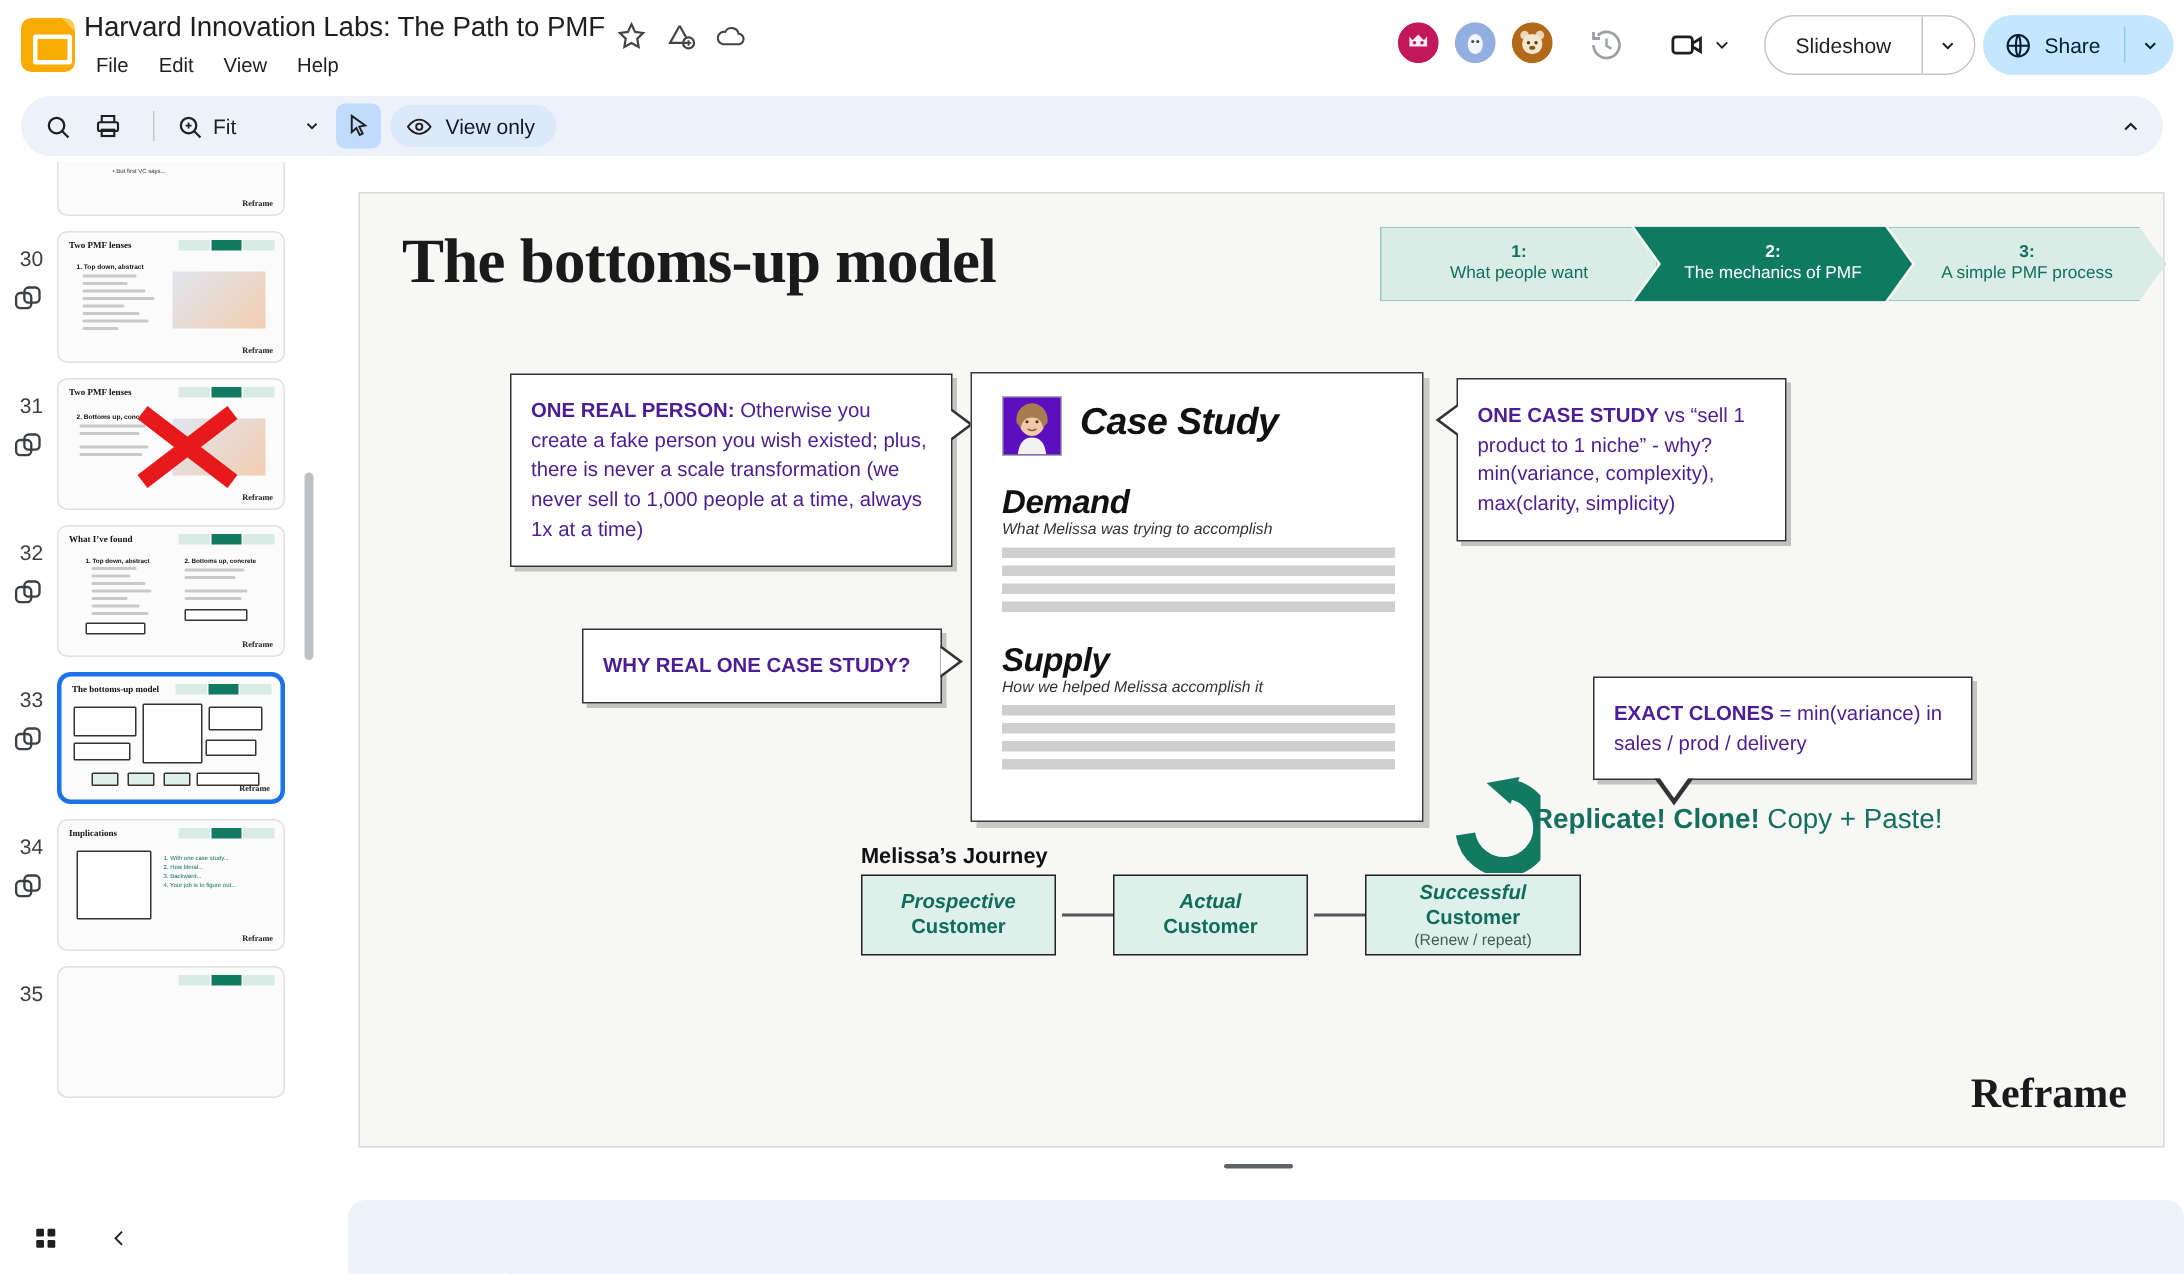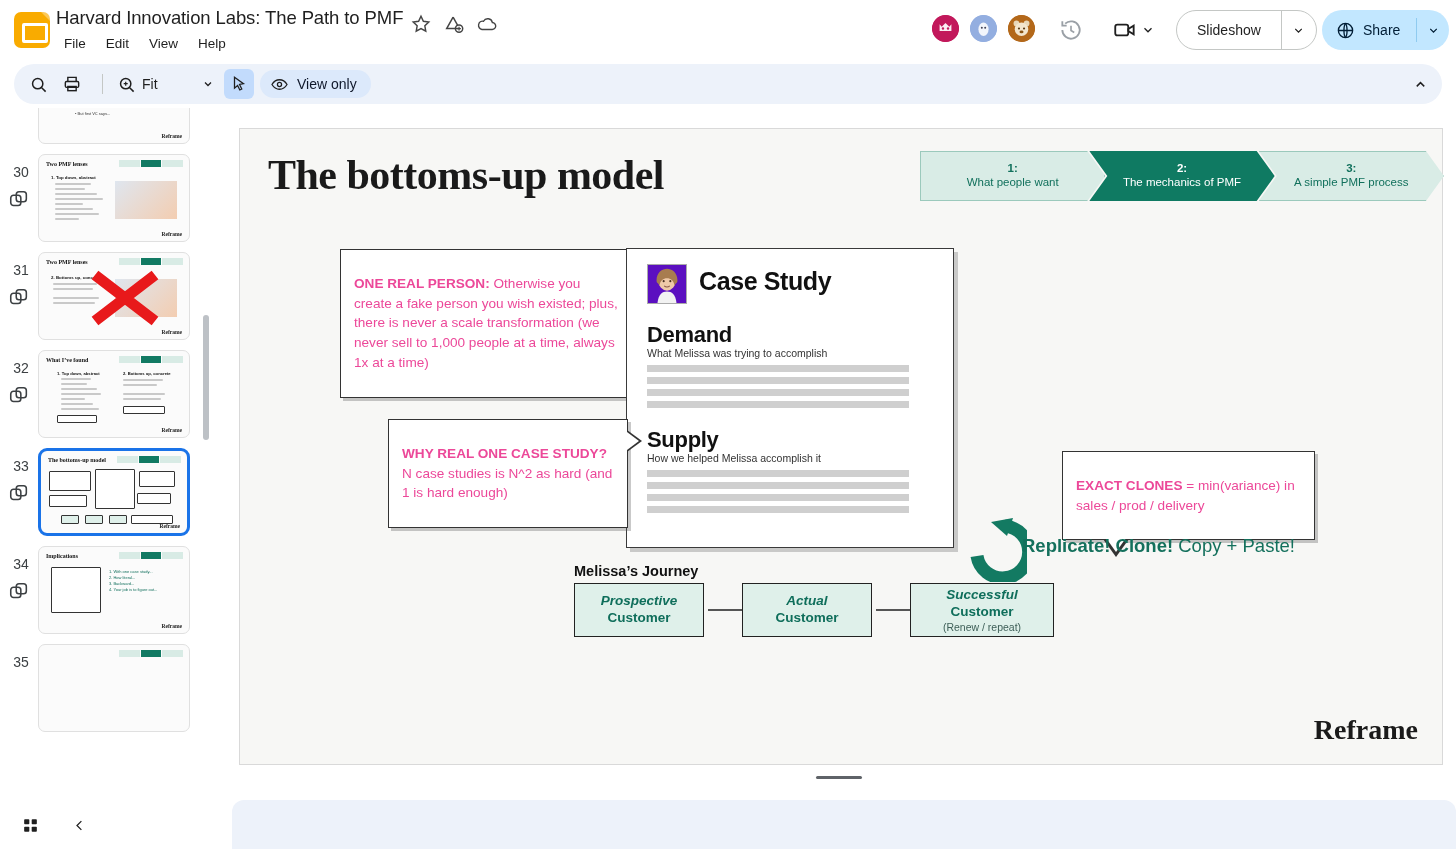--- a/index.html
+++ b/index.html
@@ -179,30 +179,30 @@
     clip-path: polygon(0 0, calc(100% - 18px) 0, 100% 50%, calc(100% - 18px) 100%, 0 100%, 18px 50%);
   }
   .chev:first-child.light::after { clip-path: polygon(0 0, calc(100% - 18px) 0, 100% 50%, calc(100% - 18px) 100%, 0 100%); }
   .chev.dark { background: #0f7a62; color: #ffffff; z-index: 2; }
   .chev .n { font-size: 11.5px; font-weight: bold; line-height: 1.15; }
   .chev .t { font-size: 11.5px; line-height: 1.3; white-space: nowrap; }
 
   
   .callout {
     position: absolute; background: #ffffff; border: 1.6px solid #333333;
-    box-shadow: 3px 3px 0 rgba(90,90,90,.33); padding: 24px 13px;
-    font-size: 13.6px; line-height: 1.45; color: #ec4899;
+    box-shadow: 3px 3px 0 rgba(90,90,90,.33); padding: 14px 13px;
+    font-size: 13.6px; line-height: 1.45; color: #4c1d95;
   }
   .callout b { font-weight: bold; }
   .beak { position: absolute; width: 0; height: 0; }
 
   
   .casecard {
-    position: absolute; left: 386px; top: 119px; width: 328px; height: 300px;
-    background: #ffffff; border: 1.6px solid #3a3a3a; box-shadow: 4px 4px 0 rgba(95,95,95,.3);
+    position: absolute; left: 407px; top: 119px; width: 302px; height: 300px;
+    background: #ffffff; border: 1.6px solid #3a3a3a; box-shadow: 4px 4px 0 rgba(95,95,95,.3); font-style: italic;
   }
   .cc-avatar {
     position: absolute; left: 20px; top: 15px; width: 40px; height: 40px;
     background: #5b0fc0; border: 1px solid #aaa;
     overflow: hidden;
   }
   .cc-title { position: absolute; left: 72px; top: 18px; font-size: 25px; font-weight: bold; color: #111; letter-spacing: -.4px; }
   .cc-h { position: absolute; font-size: 22px; font-weight: bold; color: #111; letter-spacing: -.3px; }
   .cc-sub { position: absolute; font-size: 10.5px; color: #333; }
   .cc-bar { position: absolute; left: 20px; width: 262px; height: 7px; background: #cfcfcf; }
@@ -622,23 +622,28 @@
       <div class="cc-bar" style="top:152px"></div>
 
       <div class="cc-h" style="left:20px;top:178px">Supply</div>
       <div class="cc-sub" style="left:20px;top:203px">How we helped Melissa accomplish it</div>
       <div class="cc-bar" style="top:221px"></div>
       <div class="cc-bar" style="top:233px"></div>
       <div class="cc-bar" style="top:245px"></div>
       <div class="cc-bar" style="top:257px"></div>
     </div>
 
+    <div class="callout" style="left:731px;top:123px;width:220px">
+      <b>ONE CASE STUDY</b><span> vs “sell 1 product to 1 niche” - why? min(variance, complexity), max(clarity, simplicity)</span>
+      <div class="beak" style="left:-15px;top:16px;border-right:15px solid #333;border-top:11px solid transparent;border-bottom:11px solid transparent"></div>
+      <div class="beak" style="left:-12px;top:18px;border-right:12px solid #fff;border-top:9px solid transparent;border-bottom:9px solid transparent"></div>
+    </div>
 
     <div class="callout" style="left:148px;top:290px;width:240px">
-      <b>WHY REAL ONE CASE STUDY?</b><br><span>N case studies is N^2 as hard (and 1 is hard enough)</span>
+      <b>WHY REAL ONE CASE STUDY?</b><br>
       <div class="beak" style="right:-15px;top:10px;border-left:15px solid #333;border-top:11px solid transparent;border-bottom:11px solid transparent"></div>
       <div class="beak" style="right:-12px;top:12px;border-left:12px solid #fff;border-top:9px solid transparent;border-bottom:9px solid transparent"></div>
     </div>
 
     <div class="callout" style="left:822px;top:322px;width:253px">
       <b>EXACT CLONES</b><span> = min(variance) in sales / prod / delivery</span>
       <div class="beak" style="left:40px;bottom:-18px;border-top:18px solid #333;border-left:13px solid transparent;border-right:13px solid transparent"></div>
       <div class="beak" style="left:43px;bottom:-13px;border-top:14px solid #fff;border-left:10px solid transparent;border-right:10px solid transparent"></div>
     </div>
 

